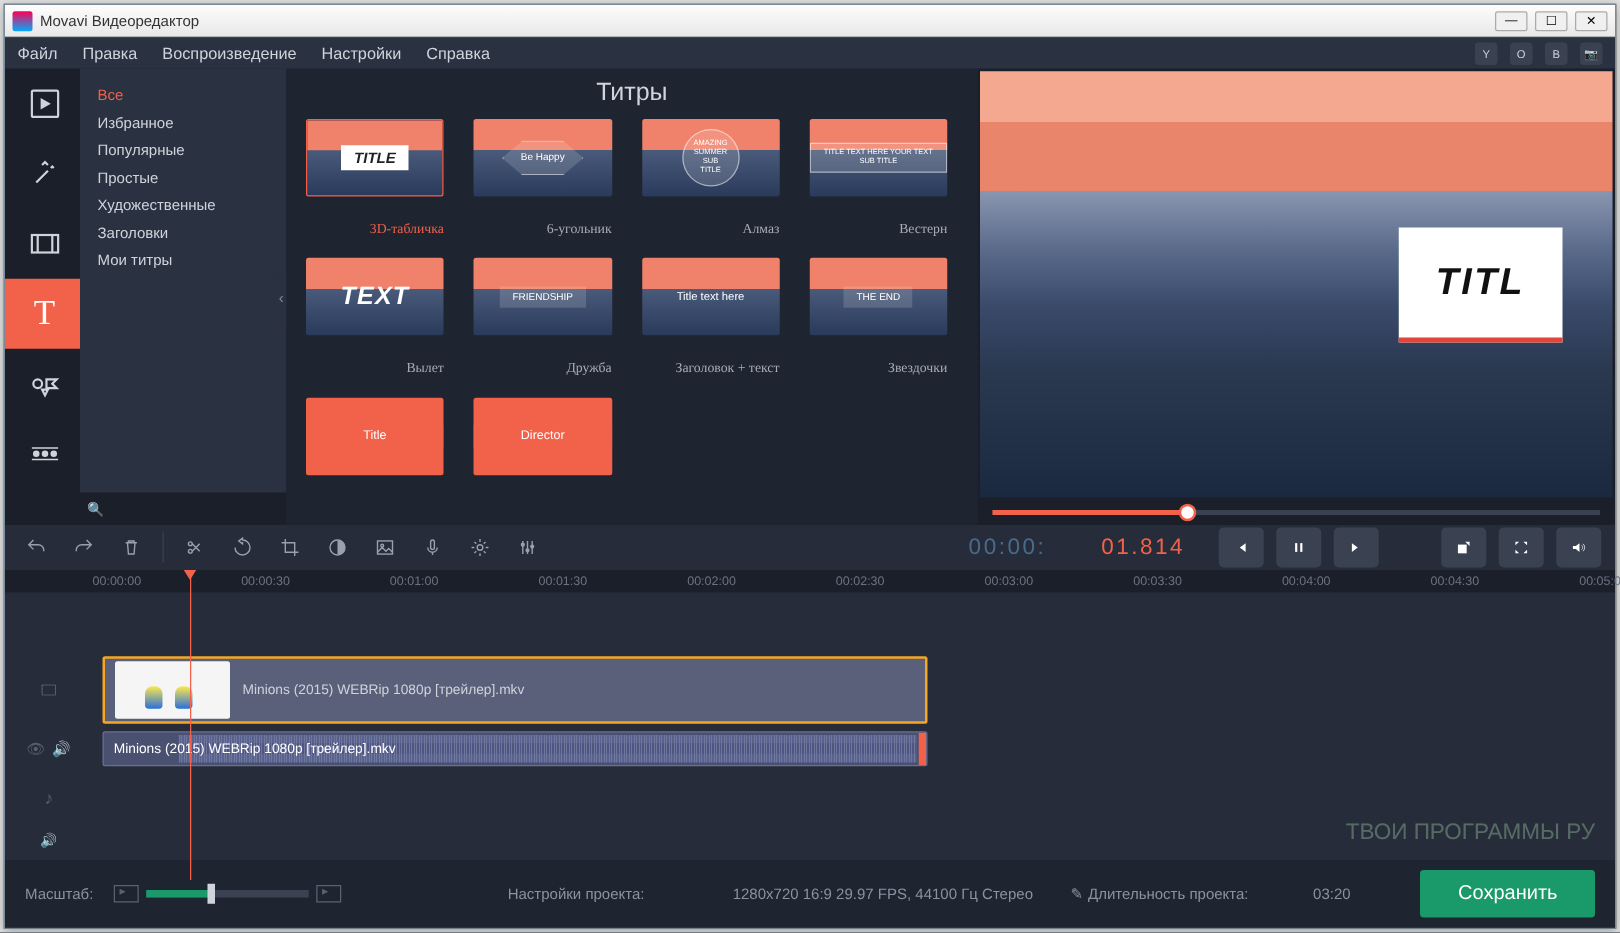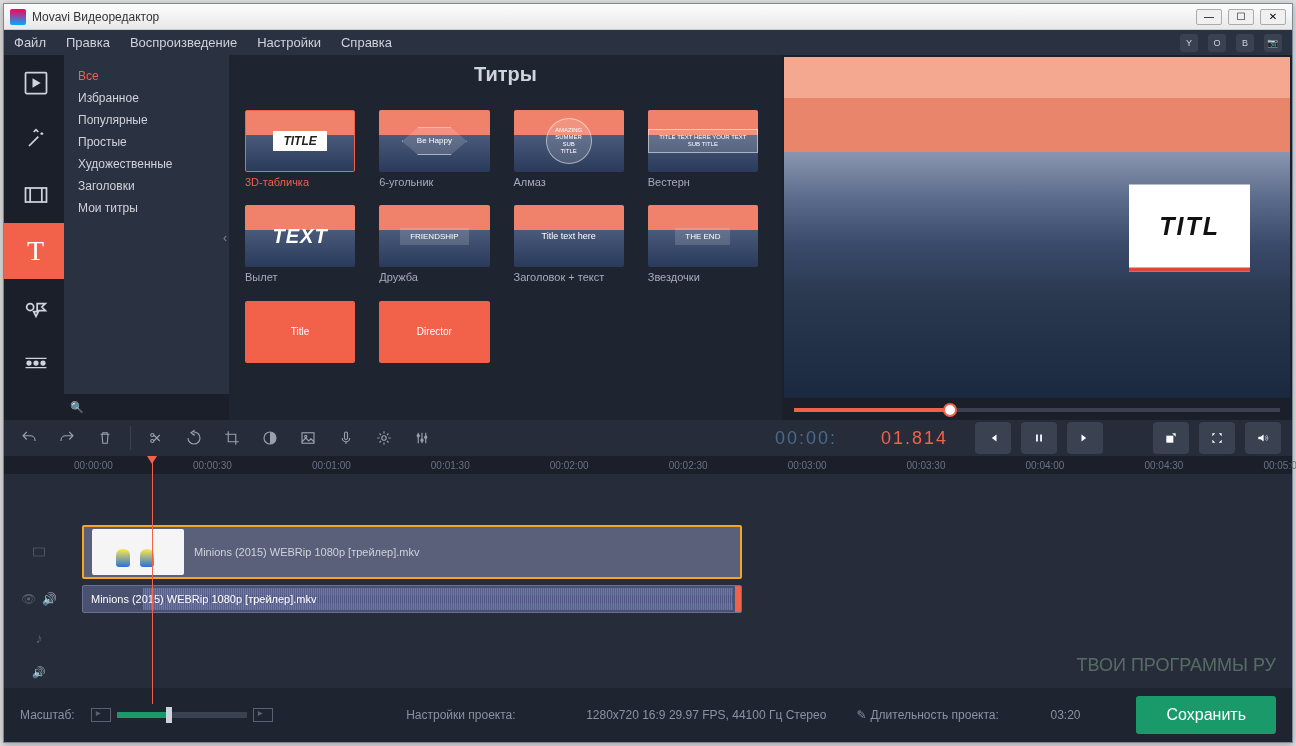--- a/index.html
+++ b/index.html
@@ -23,38 +23,38 @@
 .sidebar .tab.text { color: #cfd3db; font-size: 28px; font-family: Georgia, serif; }
 .sidebar .tab.text.active { color: #fff; }
 .catpanel { width: 165px; background: #2a3140; padding: 10px 8px; position: relative; }
 .catpanel .cat { font-size: 12px; padding: 4px 6px; cursor: pointer; }
 .catpanel .cat.active { color: #f2614a; }
 .catpanel .search { position: absolute; bottom: 0; left: 0; right: 0; height: 26px; background: #1a1f2a; display: flex; align-items: center; padding: 0 6px; }
 .catpanel .search input { flex: 1; background: transparent; border: none; color: #cfd3db; font-size: 11px; outline: none; }
 .catpanel .search .xbtn { width: 16px; height: 16px; color: #888; cursor: pointer; display: flex; align-items: center; justify-content: center; font-size: 12px; }
 .catpanel .collapse { position: absolute; right: -2px; top: 50%; transform: translateY(-50%); width: 12px; height: 40px; background: #2a3140; display: flex; align-items: center; justify-content: center; cursor: pointer; font-size: 12px; color: #888; }
 .titlespanel { flex: 1; background: #1e2430; padding: 8px 16px; position: relative; overflow: hidden; }
-.titlespanel h3 { text-align: center; font-size: 20px; font-weight: bold; margin-bottom: 24px; color: #d0d4dc; }
+.titlespanel h3 { text-align: center; font-size: 20px; font-weight: normal; margin-bottom: 9px; color: #d0d4dc; }
 .titlesgrid { display: grid; grid-template-columns: repeat(4, 1fr); gap: 16px 24px; max-height: 300px; overflow-y: auto; padding-right: 8px; }
 .titlesgrid::-webkit-scrollbar { width: 8px; }
 .titlesgrid::-webkit-scrollbar-track { background: #2a3140; }
 .titlesgrid::-webkit-scrollbar-thumb { background: #4a5262; border-radius: 4px; }
 .titem { cursor: pointer; }
 .titem .thumb { width: 100%; height: 62px; background: linear-gradient(to bottom, #f0816a 0%, #f0816a 40%, #4a5a7a 40%, #2a3a5a 100%); border-radius: 2px; display: flex; align-items: center; justify-content: center; position: relative; overflow: hidden; }
 .titem.active .thumb { border: 1px solid #f2614a; }
 .titem .thumb .ttext { background: #fff; color: #222; padding: 3px 10px; font-size: 12px; font-weight: bold; font-style: italic; }
 .titem .thumb .badge { background: rgba(255,255,255,0.15); border: 1px solid rgba(255,255,255,0.5); padding: 4px 10px; font-size: 8px; color: #fff; text-align: center; line-height: 1.2; }
 .titem .thumb .bigtext { color: #fff; font-size: 20px; font-weight: bold; font-style: italic; letter-spacing: 1px; }
 .titem .thumb .smalltext { color: #fff; font-size: 9px; text-align: center; line-height: 1.3; }
 .titem .thumb .redbar { position: absolute; left: 0; right: 0; top: 50%; transform: translateY(-50%); height: 18px; background: #f2614a; display: flex; align-items: center; justify-content: center; color: #fff; font-size: 10px; }
-.titem .label { text-align: left; font-size: 11px; margin-top: 4px; color: #aab; line-height: 1.2; }
+.titem .label { text-align: right; font-size: 11px; margin-top: 20px; color: #aab; line-height: 1.2; font-family: Liberation Serif, serif; }
 .titem.active .label { color: #f2614a; }
 .preview { flex: 0 0 510px; background: #1a1f2a; display: flex; flex-direction: column; }
 .preview .video { flex: 1; background: linear-gradient(to bottom, #f5a890 0%, #f5a890 12%, #e8856a 12%, #e8856a 28%, #8a96b0 28%, #5a6a8a 42%, #3a4a6a 55%, #2a3850 70%, #1a2840 100%); position: relative; margin: 2px; }
-.preview .video .titlebox { position: absolute; right: 40px; top: 50%; transform: translateY(-50%); background: #fff; padding: 27px 30px; border-bottom: 4px solid #e2443a; font-size: 25px; font-weight: 900; font-style: italic; letter-spacing: 2px; color: #111; }
+.preview .video .titlebox { position: absolute; right: 40px; top: 50%; transform: translateY(-50%); background: #fff; padding: 27px 30px; border-bottom: 4px solid #e2443a; font-size: 30px; font-weight: 900; font-style: italic; letter-spacing: 2px; color: #111; }
 .preview .seekbar { height: 20px; display: flex; align-items: center; padding: 0 12px; }
 .preview .seekbar .track { flex: 1; height: 4px; background: #3a4252; position: relative; }
 .preview .seekbar .track .fill { position: absolute; left: 0; top: 0; bottom: 0; width: 32%; background: #f2614a; }
 .preview .seekbar .track .knob { position: absolute; left: 32%; top: 50%; transform: translate(-50%, -50%); width: 14px; height: 14px; background: #fff; border: 2px solid #f2614a; border-radius: 50%; }
 .toolbar { height: 40px; background: #262c3a; display: flex; align-items: center; padding: 0 8px; gap: 4px; }
 .toolbar .tbtn { width: 34px; height: 30px; display: flex; align-items: center; justify-content: center; cursor: pointer; border-radius: 3px; }
 .toolbar .tbtn svg { width: 18px; height: 18px; fill: none; stroke: #9aa0ac; stroke-width: 1.5; }
 .toolbar .sep { width: 1px; height: 24px; background: #3a4050; margin: 0 4px; }
 .toolbar .timecode { margin-left: auto; font-family: 'Courier New', monospace; font-size: 18px; letter-spacing: 2px; margin-right: 20px; }
 .toolbar .timecode .tcpre { color: #4a6a8a; }

